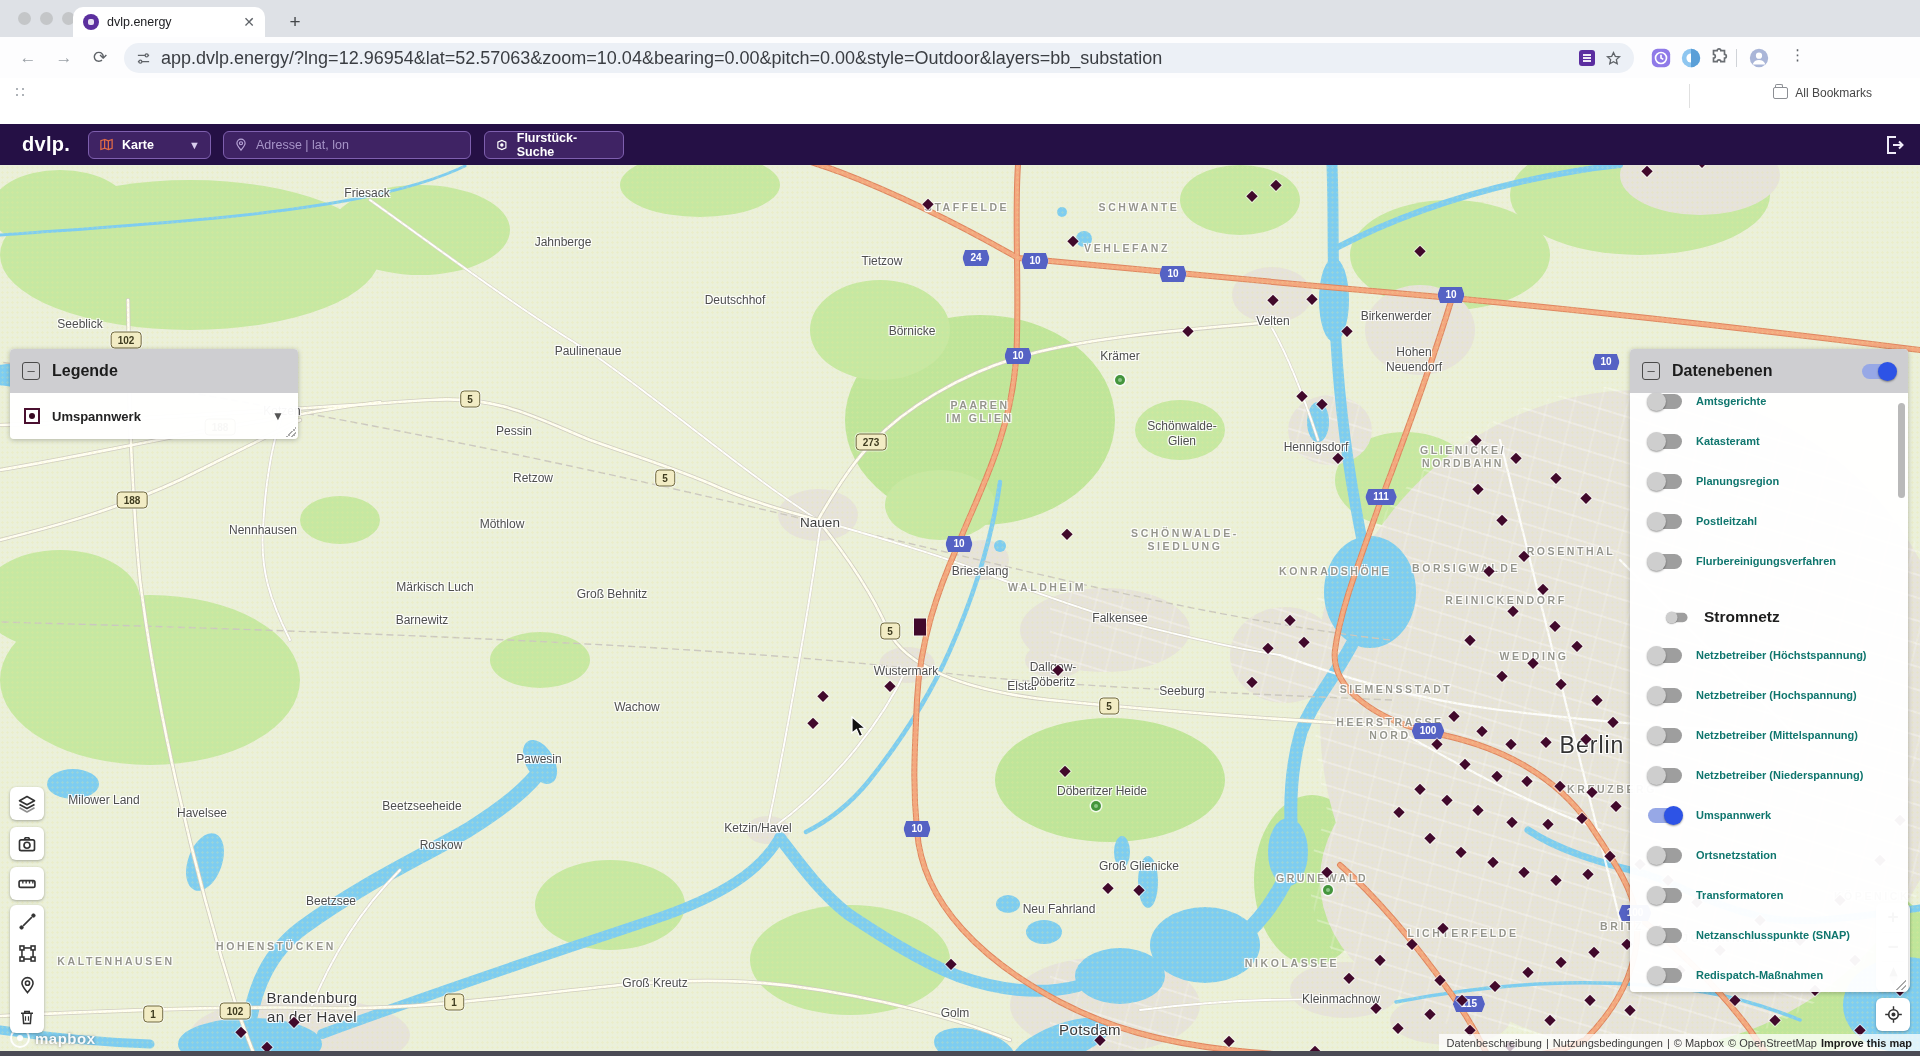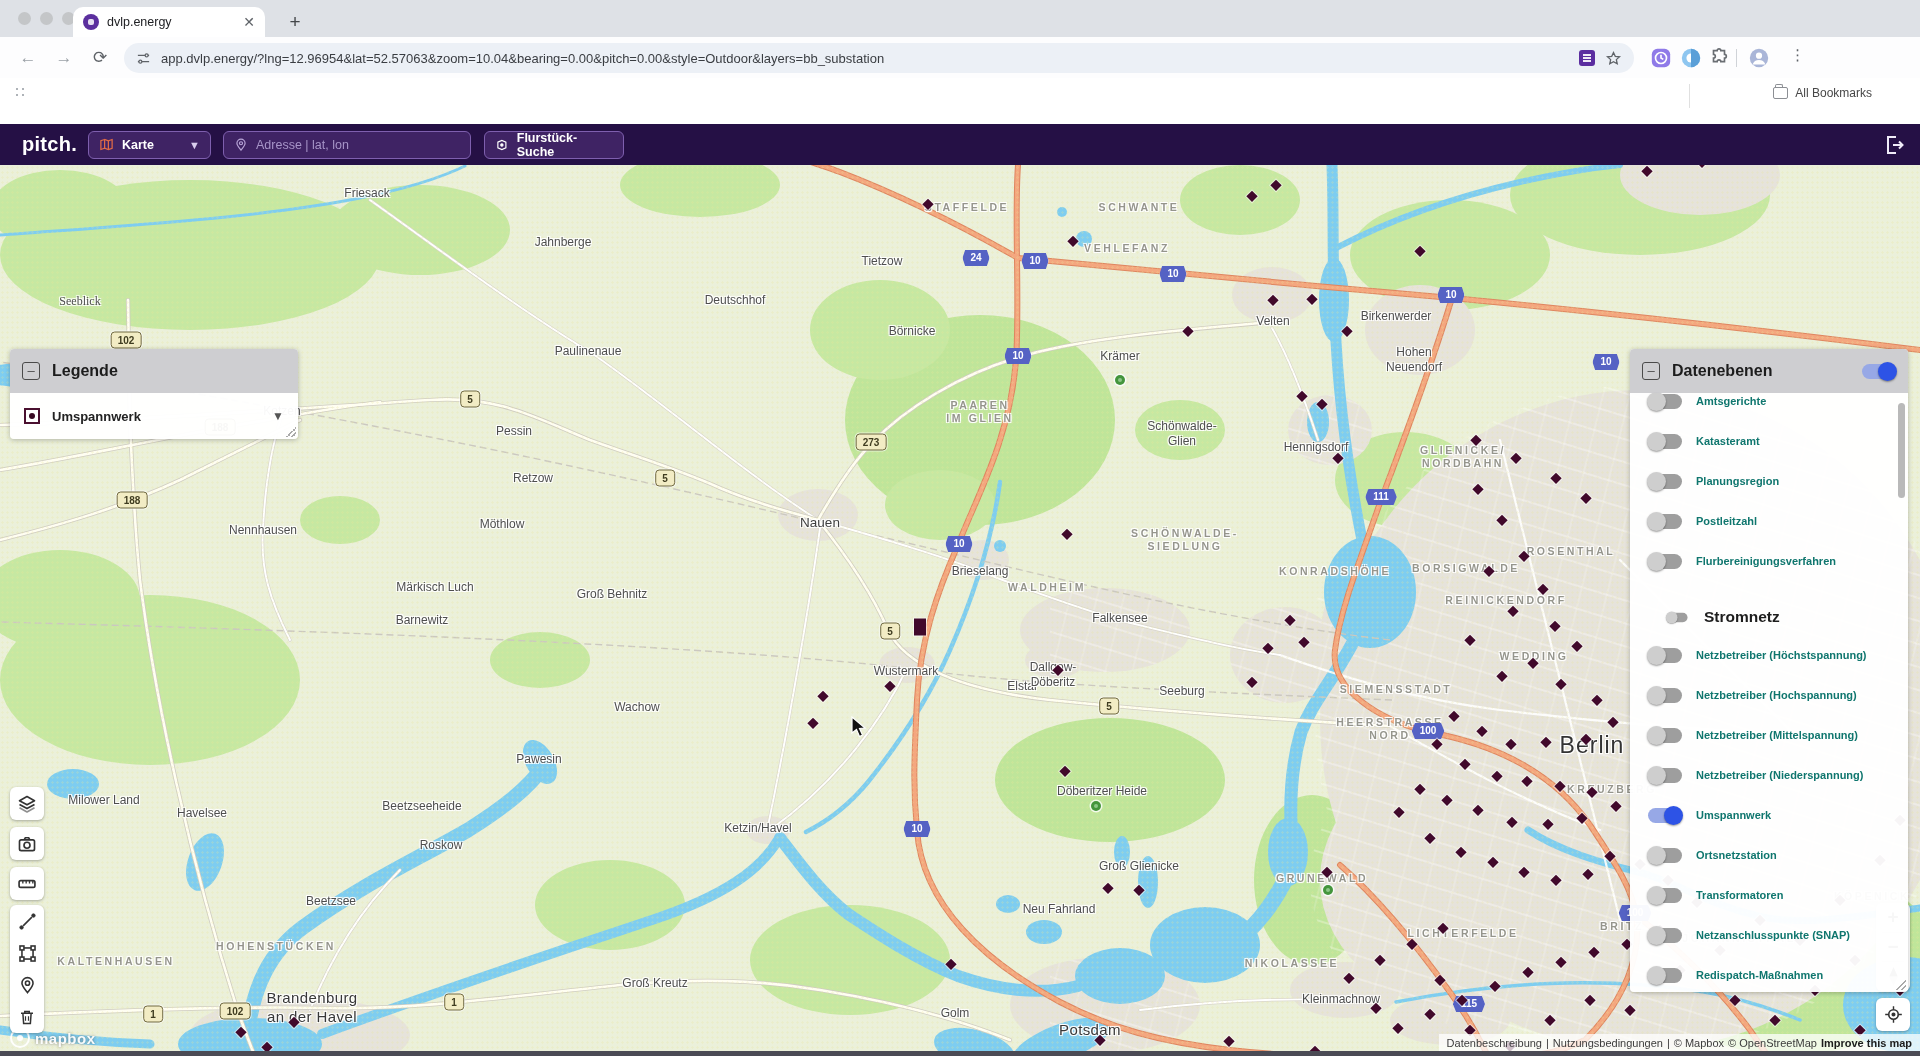--- a/index.html
+++ b/index.html
@@ -11,21 +11,21 @@
   .tl{position:absolute;top:12px;width:13px;height:13px;border-radius:50%;background:#c4c6c8;}
   .tab{position:absolute;left:73px;top:7px;width:192px;height:30px;background:#fff;border-radius:10px 10px 0 0;display:flex;align-items:center;padding:0 10px;gap:8px;}
   .tab .fav{width:16px;height:16px;border-radius:50%;background:#5b2f9e;position:relative;flex:none;}
   .tab .fav::after{content:"";position:absolute;inset:5px;border-radius:2px;background:rgba(255,255,255,.85);}
   .tab .title{font-size:12.5px;color:#202124;flex:1;white-space:nowrap;overflow:hidden;}
   .tab .close{color:#5f6368;font-size:14px;line-height:1;cursor:pointer;}
   .newtab{position:absolute;left:282px;top:9px;font-size:19px;color:#44474a;width:26px;height:26px;text-align:center;line-height:25px;border-radius:50%;}
   .toolbar{position:absolute;top:37px;left:0;right:0;height:41px;background:#fdfdfe;z-index:40;}
   .navic{position:absolute;top:9px;width:24px;height:24px;color:#9aa0a6;font-size:17px;text-align:center;line-height:23px;}
   .omni{position:absolute;left:124px;top:6px;width:1510px;height:30px;border-radius:15px;background:#ecf0f6;display:flex;align-items:center;padding:0 12px;gap:10px;}
-  .omni .url{font-size:13px;color:#3a3d42;flex:1;white-space:nowrap;overflow:hidden;}
+  .omni .url{font-size:18px;color:#3a3d42;flex:1;white-space:nowrap;overflow:hidden;}
   .omni .badge{width:16px;height:16px;border-radius:3px;background:#5b2da0;position:relative;flex:none;}
   .omni .badge::after{content:"";position:absolute;inset:4px;background:
      repeating-linear-gradient(0deg,#fff 0 1.5px,transparent 1.5px 3px);opacity:.9;}
   .exticon{position:absolute;top:10px;width:22px;height:22px;}
   .divider-v{position:absolute;top:12px;width:1px;height:18px;background:#d0d3d8;}
   .kebab{position:absolute;top:9px;font-size:15px;color:#5f6368;letter-spacing:0;}
   .bookmarksbar{position:absolute;top:78px;left:0;right:0;height:46px;background:#fff;z-index:40;}
   .appsgrid{position:absolute;left:14px;top:8px;width:14px;height:14px;color:#9aa0a6;
      background:radial-gradient(#9aa0a6 1.3px,transparent 1.4px);background-size:6px 6px;opacity:.8;}
   .allbm{position:absolute;right:48px;top:8px;display:flex;align-items:center;gap:7px;font-size:12px;color:#474747;}
@@ -296,21 +296,21 @@
   <div class="texture"></div>
 
   <div class="map">
     <div id="overlay">
         <div class="lbl t" style="left: 367px; top: 193px;">Friesack</div>
         <div class="lbl t" style="left: 563px; top: 242px;">Jahnberge</div>
         <div class="lbl t" style="left: 882px; top: 261px;">Tietzow</div>
         <div class="lbl t" style="left: 735px; top: 300px;">Deutschhof</div>
         <div class="lbl t" style="left: 912px; top: 331px;">Börnicke</div>
         <div class="lbl t" style="left: 588px; top: 351px;">Paulinenaue</div>
-        <div class="lbl t" style="left: 80px; top: 301px; font-family: Liberation Serif, serif;">Seeblick</div>
+        <div class="lbl t" style="left: 80px; top: 324px;">Seeblick</div>
         <div class="lbl t" style="left: 67px; top: 381px;">Semlin</div>
         <div class="lbl t" style="left: 282px; top: 411px;">Kotzen</div>
         <div class="lbl t" style="left: 514px; top: 431px;">Pessin</div>
         <div class="lbl t" style="left: 533px; top: 478px;">Retzow</div>
         <div class="lbl t" style="left: 502px; top: 524px;">Möthlow</div>
         <div class="lbl t" style="left: 263px; top: 530px;">Nennhausen</div>
         <div class="lbl t" style="left: 435px; top: 587px;">Märkisch Luch</div>
         <div class="lbl t" style="left: 422px; top: 620px;">Barnewitz</div>
         <div class="lbl t" style="left: 612px; top: 594px;">Groß Behnitz</div>
         <div class="lbl t2" style="left: 820px; top: 523px;">Nauen</div>
@@ -697,21 +697,21 @@
       <a>Nutzungsbedingungen</a>
         <span>|</span>
       <a>© Mapbox</a>
       <a>© OpenStreetMap</a>
       <b>Improve this map</b>
     </div>
     <div class="bottom-edge"></div>
   </div>
 
   <div class="appbar">
-    <div class="logo">pitch.</div>
+    <div class="logo">dvlp.</div>
     <div class="hbtn" style="left:88px;width:123px">
       <svg width="15" height="15" viewBox="0 0 24 24" fill="none" stroke="#e06a45" stroke-width="2">
           <path d="M9 4 3 6v14l6-2 6 2 6-2V4l-6 2z"></path>
           <path d="M9 4v14M15 6v14"></path>
         </svg>
       <span>Karte</span>
       <span class="chev">▼</span>
     </div>
     <div class="hbtn hinput" style="left:223px;width:248px">
       <svg width="14" height="14" viewBox="0 0 24 24" fill="none" stroke="#b9a6d8" stroke-width="2">

